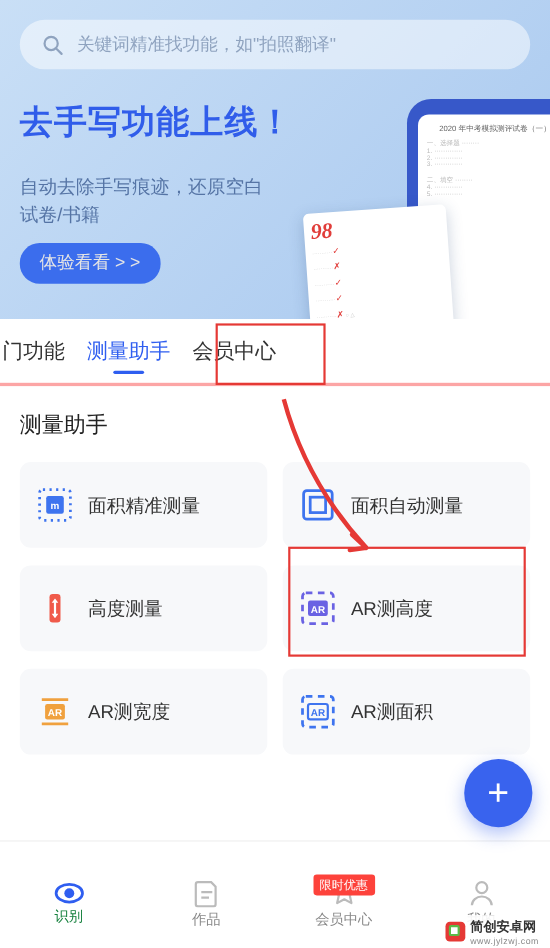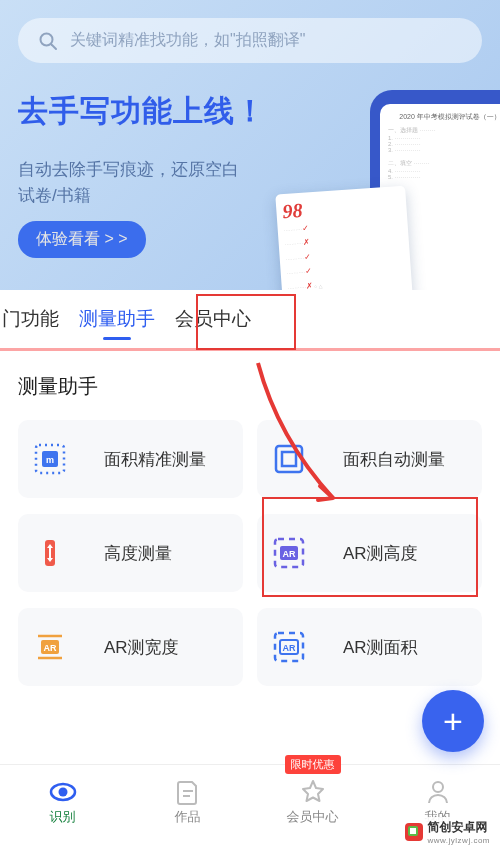--- a/index.html
+++ b/index.html
@@ -156,21 +156,21 @@
     }
     .tool-icon {
       width: 36px;
       height: 36px;
       margin-right: 12px;
       flex-shrink: 0;
       display: flex;
       align-items: center;
       justify-content: center;
     }
-    .tool-label { font-size: 17px; color: #333; margin-left: 24px; }
+    .tool-label { font-size: 17px; color: #333; }
     .fab {
       position: absolute;
       right: 16px;
       bottom: 110px;
       width: 62px;
       height: 62px;
       background: #3963ee;
       border-radius: 50%;
       display: flex;
       align-items: center;
@@ -192,39 +192,40 @@
     }
     .nav-item {
       flex: 1;
       display: flex;
       flex-direction: column;
       align-items: center;
       justify-content: center;
       font-size: 13px;
       color: #888;
       position: relative;
+      margin-top: 40px;
     }
     .nav-item.active { color: #15803d; }
     .nav-icon { width: 28px; height: 28px; margin-bottom: 2px; display: flex; align-items: center; justify-content: center; }
     .promo-badge {
       position: absolute;
       top: -10px;
       left: 50%;
       transform: translateX(-50%);
       background: #fd423b;
       color: #fff;
       font-size: 11px;
       padding: 2px 6px;
       border-radius: 3px;
       white-space: nowrap;
     }
     .watermark {
       position: absolute;
       right: 6px;
-      bottom: 15px;
+      bottom: 0;
       display: flex;
       align-items: center;
       padding: 2px 4px;
       background: rgba(255,255,255,0.9);
     }
     .watermark .logo {
       width: 18px;
       height: 18px;
       background: #e53935;
       border-radius: 4px;

